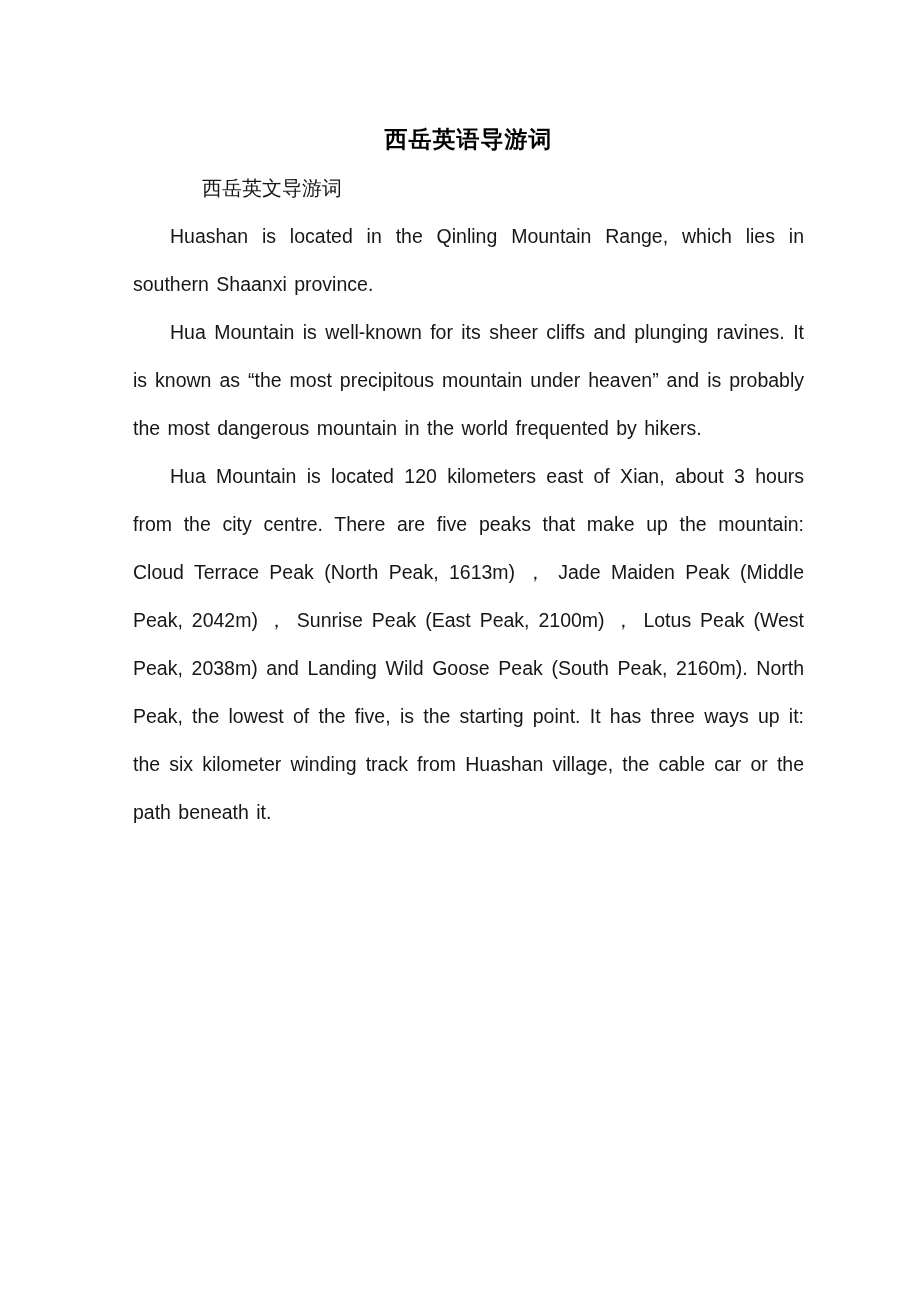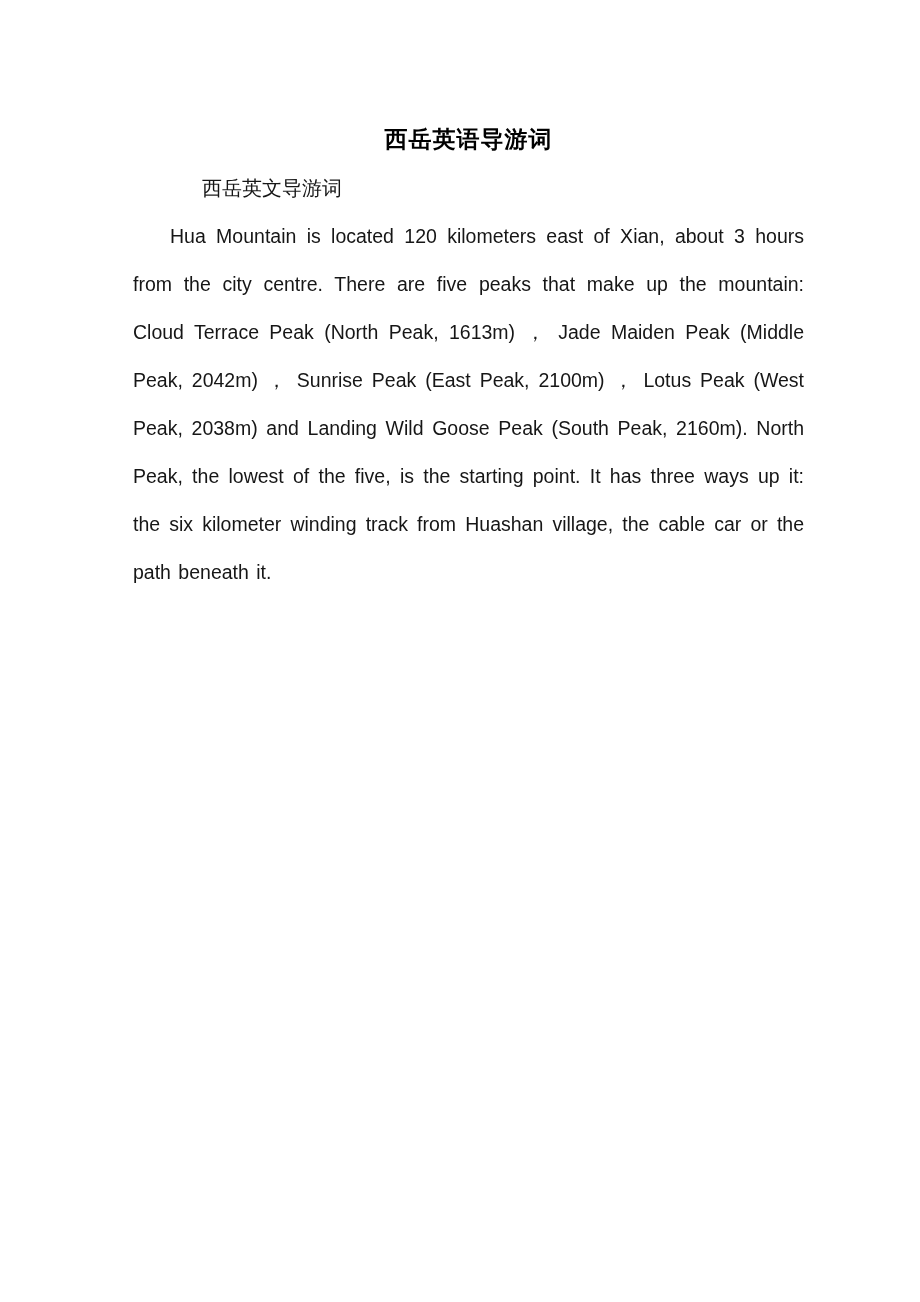--- a/index.html
+++ b/index.html
@@ -52,18 +52,20 @@
   }
 </style>
 </head>
 <body>
 
 <div class="page">
   <h1 class="doc-title">西岳英语导游词</h1>
 
   <p class="subtitle">西岳英文导游词</p>
 
+  <p class="body-para">Huashan is located in the Qinling Mountain Range, which lies in southern Shaanxi province.</p>
 
 
+  <p class="body-para">Hua Mountain is well-known for its sheer cliffs and plunging ravines. It is known as “the most precipitous mountain under heaven” and is probably the most dangerous mountain in the world frequented by hikers.</p>
 
   <p class="body-para">Hua Mountain is located 120 kilometers east of Xian, about 3 hours from the city centre. There are five peaks that make up the mountain: Cloud Terrace Peak (North Peak, 1613m) ， Jade Maiden Peak (Middle Peak, 2042m) ， Sunrise Peak (East Peak, 2100m) ， Lotus Peak (West Peak, 2038m) and Landing Wild Goose Peak (South Peak, 2160m). North Peak, the lowest of the five, is the starting point. It has three ways up it: the six kilometer winding track from Huashan village, the cable car or the path beneath it.</p>
 
 </div>
 
 </body></html>

